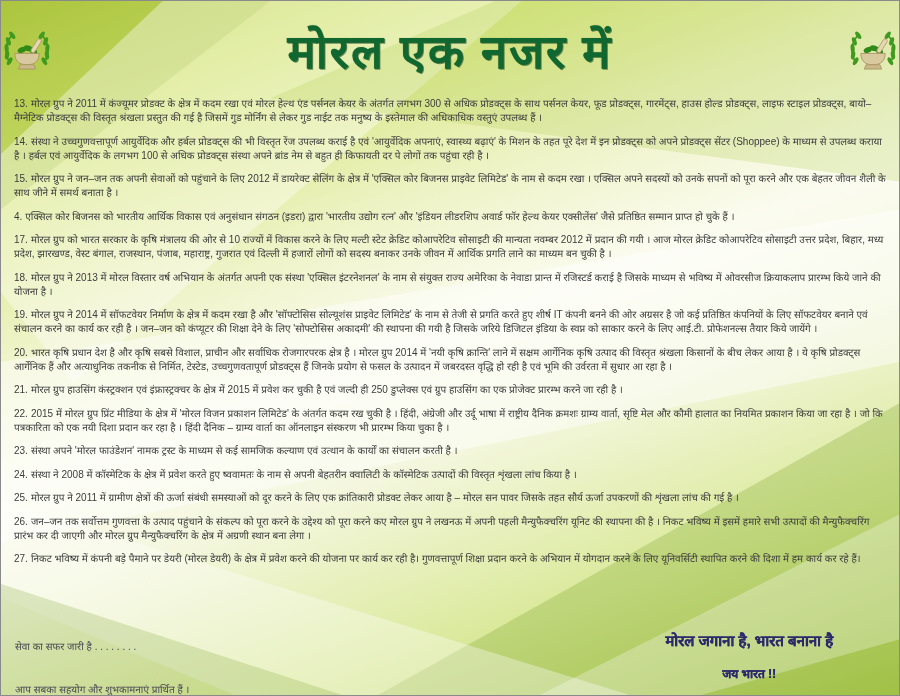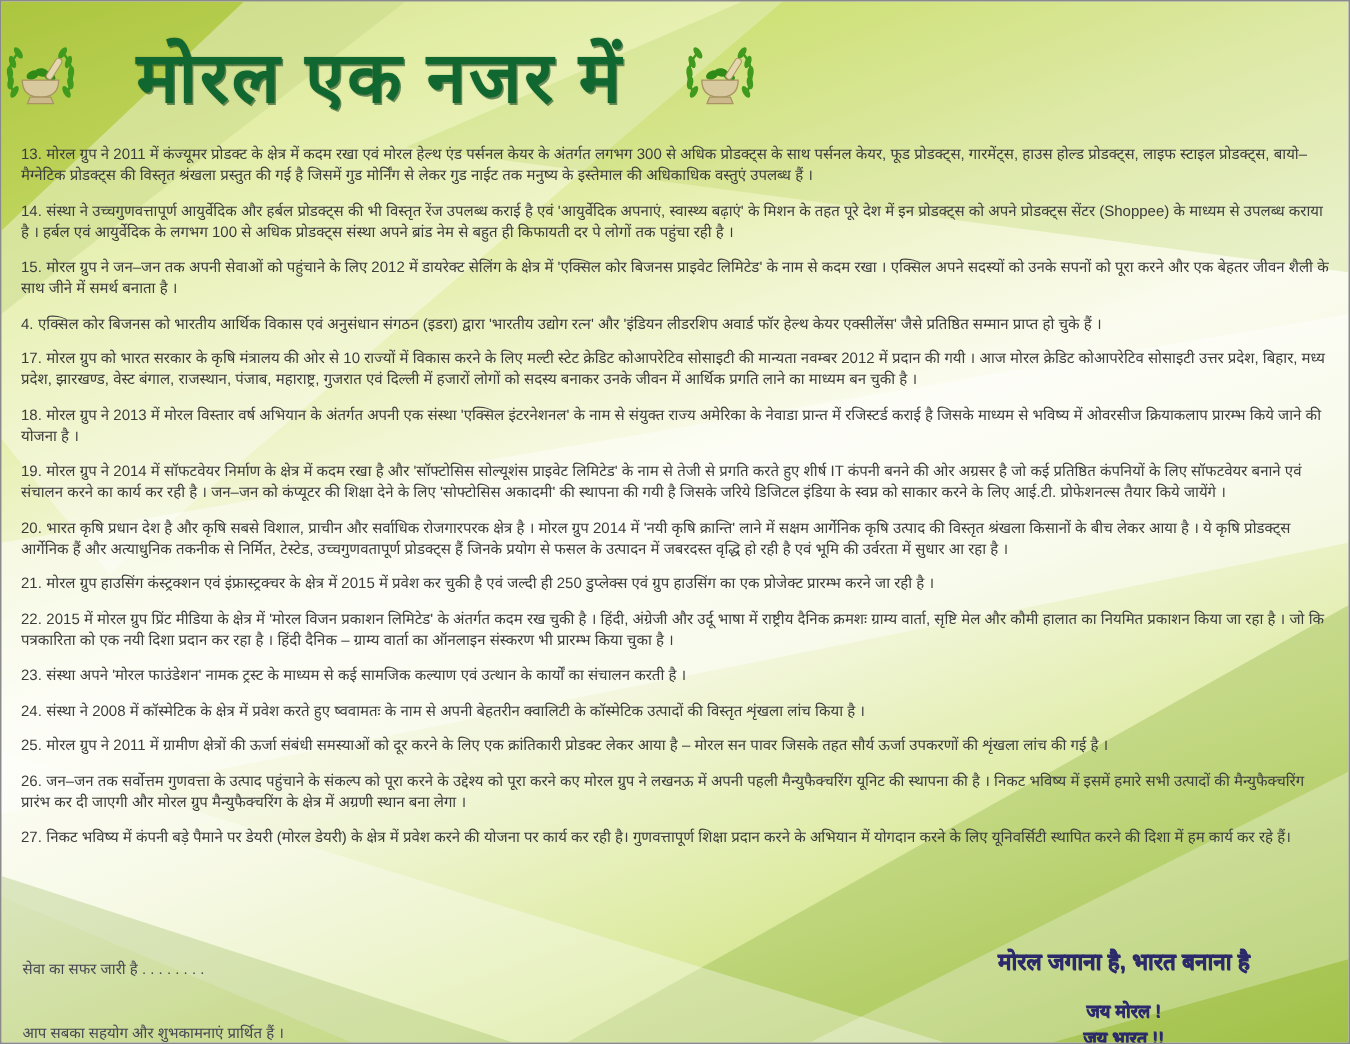--- a/index.html
+++ b/index.html
@@ -22,21 +22,21 @@
   .s3{background:rgba(170,200,70,.22);clip-path:polygon(55% 0,100% 0,100% 26%,30% 14%);}
   .s4{background:rgba(255,255,255,.45);clip-path:polygon(0 52%,100% 30%,100% 52%,0 78%);}
   .s5{background:rgba(130,170,45,.30);clip-path:polygon(100% 58%,100% 100%,42% 100%);}
   .s6{background:rgba(255,255,255,.34);clip-path:polygon(0 72%,70% 100%,26% 100%,0 86%);}
   .s7{background:rgba(120,160,40,.22);clip-path:polygon(0 84%,38% 100%,0 100%);}
   .s8{background:rgba(255,255,255,.28);clip-path:polygon(60% 100%,100% 74%,100% 92%,78% 100%);}
 
   .content{position:relative;z-index:2;}
 
   .header{
-    display:flex;align-items:center;justify-content:flex-start;
+    display:flex;align-items:center;justify-content:space-between;
     gap:38px;padding-top:16px;height:82px;box-sizing:border-box;
   }
   .title{
     margin:0;
     font-size:47px;font-weight:bold;letter-spacing:2px;
     color:#10672f;
     text-shadow:1px 1px 0 rgba(10,60,25,.55), 0 0 1px rgba(10,60,25,.4);
   }
   .wreath{width:52px;height:46px;flex:0 0 auto;}
 
@@ -161,18 +161,17 @@
       <p class="item"><span class="num">27.</span><span>निकट भविष्य में कंपनी बड़े पैमाने पर डेयरी (मोरल डेयरी) के क्षेत्र में प्रवेश करने की योजना पर कार्य कर रही है। गुणवत्तापूर्ण शिक्षा प्रदान करने के अभियान में योगदान करने के लिए यूनिवर्सिटी स्थापित करने की दिशा में हम कार्य कर रहे हैं।</span></p>
     </div>
 
     <div class="footer-left">
       <div class="fl1">सेवा का सफर जारी  है . . . . . . . .</div>
       <div class="fl2">आप सबका सहयोग और शुभकामनाएं प्रार्थित हैं ।</div>
     </div>
 
     <div class="footer-right">
       <div class="slogan">मोरल जगाना है, भारत बनाना है</div>
-      <div class="jai">जय मोरल !</div>
       <div class="jai">जय भारत !!</div>
     </div>
 
   </div>
 </div>
 
 </body></html>

